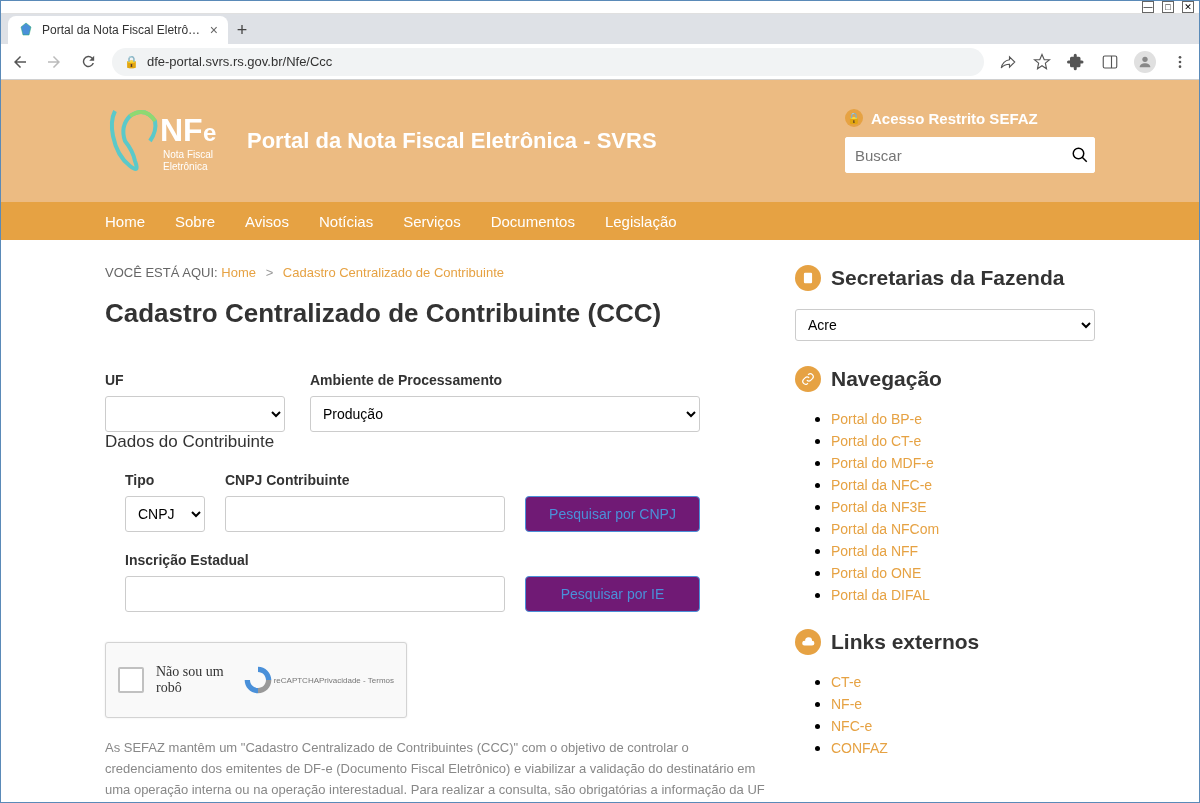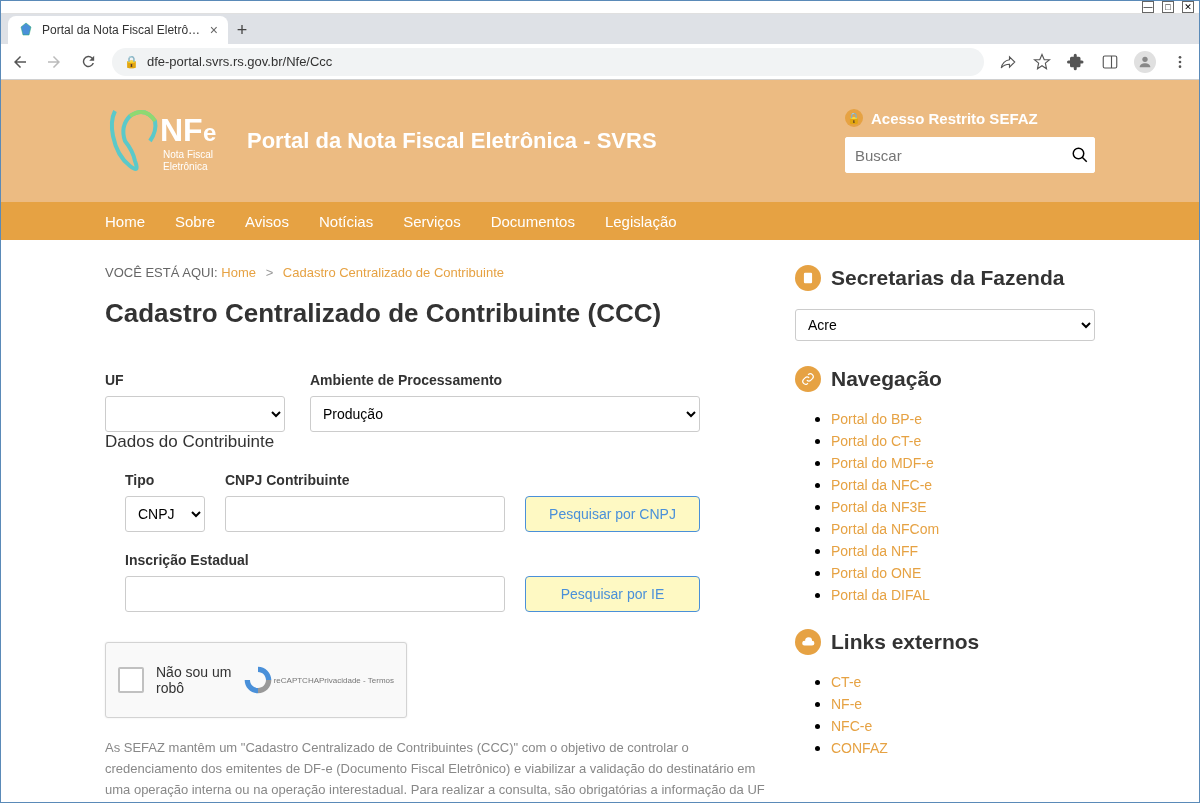--- a/index.html
+++ b/index.html
@@ -59,25 +59,25 @@
 .uf-group { width: 180px; }
 .amb-group { width: 390px; }
 
 h3.section-h { font-size: 17px; color: #333; margin-bottom: 20px; font-weight: normal; }
 
 .contrib-box { padding-left: 20px; }
 .contrib-row { display: flex; gap: 20px; align-items: flex-end; margin-bottom: 20px; }
 .tipo-group { width: 80px; }
 .cnpj-group { width: 280px; }
 .ie-group { width: 380px; }
-.btn-outline { height: 36px; padding: 0 20px; border: 1px solid #4a90d9; background: #fef9c3; color: #4a90d9; border-radius: 4px; font-size: 14px; cursor: pointer; width: 175px;}
+.btn-outline { height: 36px; padding: 0 20px; border: 1px solid #4a90d9; background: #701a75; color: #4a90d9; border-radius: 4px; font-size: 14px; cursor: pointer; width: 175px;}
 
 .recaptcha { width: 302px; height: 76px; border: 1px solid #d3d3d3; border-radius: 3px; background: #f9f9f9; display: flex; align-items: center; padding: 0 12px; margin: 30px 0 20px 0; box-shadow: 0 0 2px rgba(0,0,0,0.1); }
 .recaptcha .check { width: 26px; height: 26px; border: 2px solid #c1c1c1; border-radius: 2px; background: #fff; margin-right: 12px; }
-.recaptcha .label { font-size: 14px; color: #333; flex: 1; }
+.recaptcha .label { font-size: 14px; color: #333; flex: 1; font-family: Liberation Serif, serif; }
 .recaptcha .badge { display: flex; flex-direction: row; align-items: center; font-size: 8px; color: #777; }
 .recaptcha .badge svg { width: 32px; height: 32px; }
 
 .info-text { font-size: 13px; color: #888; line-height: 1.6; }
 
 .side-section { margin-bottom: 25px; }
 .side-heading { display: flex; align-items: center; gap: 10px; margin-bottom: 18px; }
 .side-heading .icon-circle { width: 26px; height: 26px; background: #e6a243; border-radius: 50%; display: flex; align-items: center; justify-content: center; color: #fff; }
 .side-heading h2 { font-size: 21px; color: #333; font-weight: bold; }
 .side-select { width: 100%; height: 32px; border: 1px solid #ccc; border-radius: 3px; padding: 0 8px; font-size: 14px; background: #fff; }

